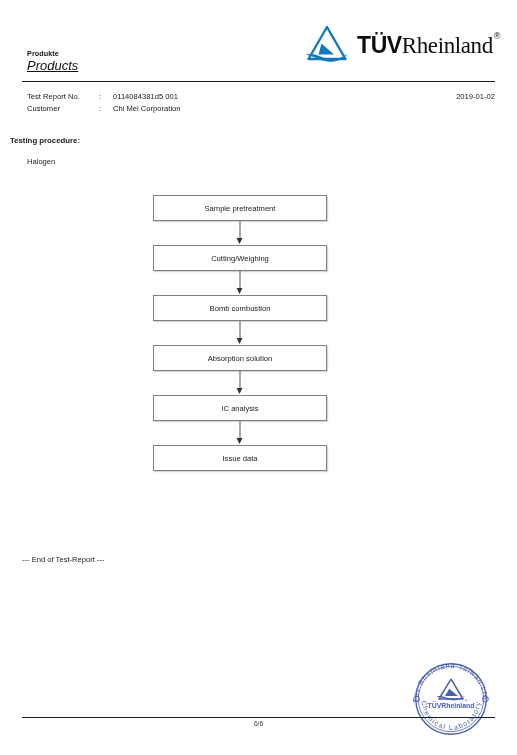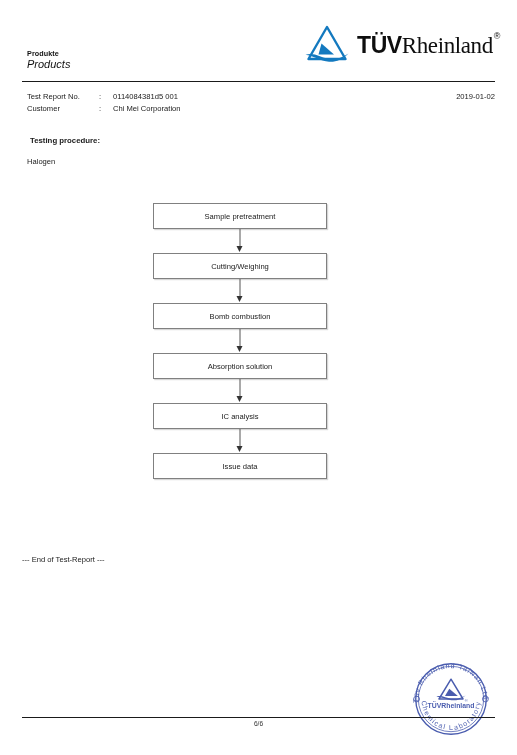--- a/index.html
+++ b/index.html
@@ -29,23 +29,24 @@
     top: 50px;
     line-height: 1.18;
   }
   #produkte-de {
     font-size: 7.2px;
     font-weight: bold;
     letter-spacing: 0.1px;
     color: #111;
   }
   #produkte-en {
-    font-size: 11px;
+    font-size: 13px;
     font-style: italic;
     color: #111;
+    text-decoration: underline;
   }
 
   #logo-block {
     position: absolute;
     right: 18px;
     top: 22px;
     display: flex;
     align-items: center;
     height: 44px;
   }
@@ -106,39 +107,38 @@
   .meta-value { flex: 1 1 auto; }
   .meta-date {
     flex: 0 0 auto;
     text-align: right;
     padding-right: 0;
   }
 
   
   #procedure-heading {
     position: absolute;
-    left: 30px;
+    left: 10px;
     top: 136px;
     font-size: 7.8px;
     font-weight: bold;
   }
   #procedure-subject {
     position: absolute;
     left: 27px;
     top: 157px;
     font-size: 7.6px;
   }
 
   
   #flowchart {
     position: absolute;
     left: 153px;
     top: 195px;
     width: 174px;
-    margin-top: 8px;
   }
   .flow-node {
     box-sizing: border-box;
     width: 174px;
     height: 26px;
     border: 1px solid #808080;
     background: #ffffff;
     display: flex;
     align-items: center;
     justify-content: center;

